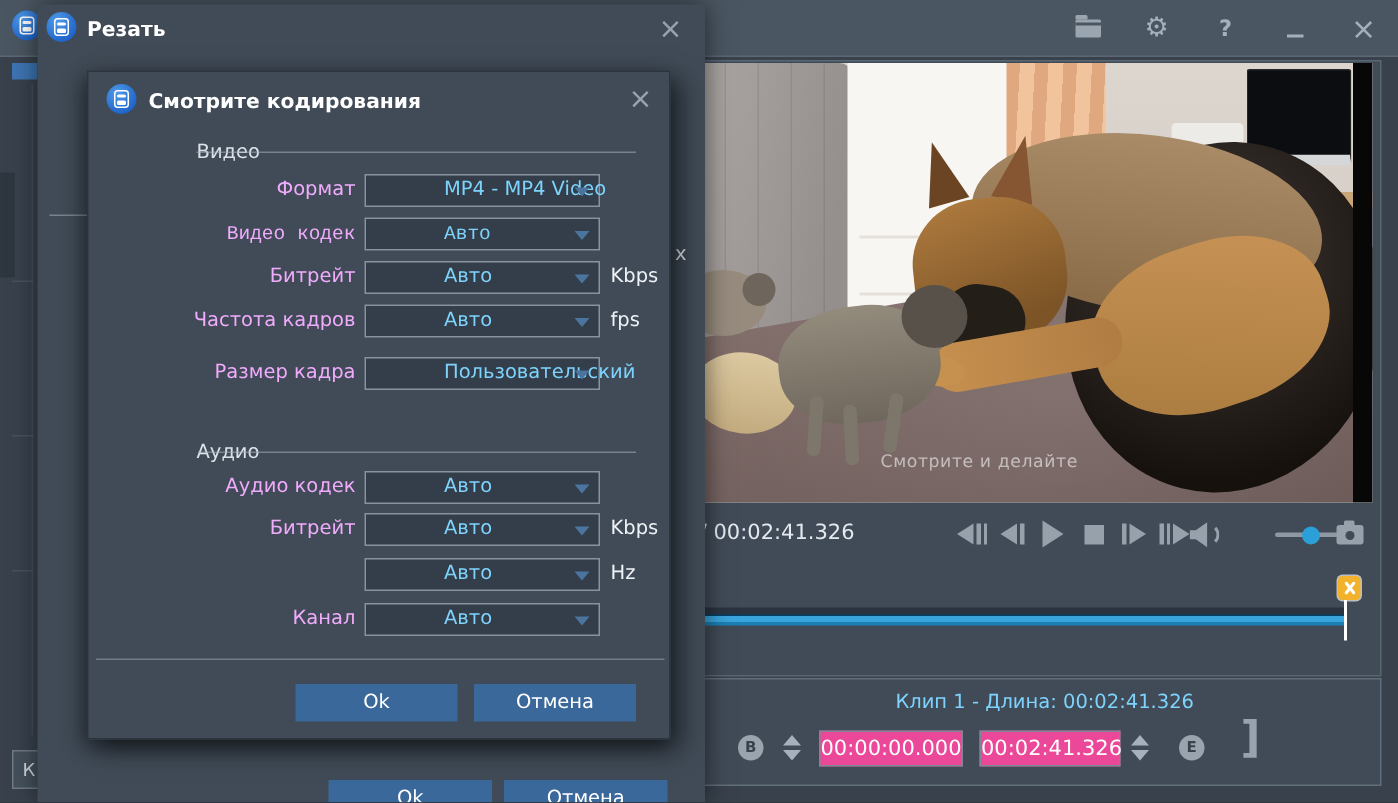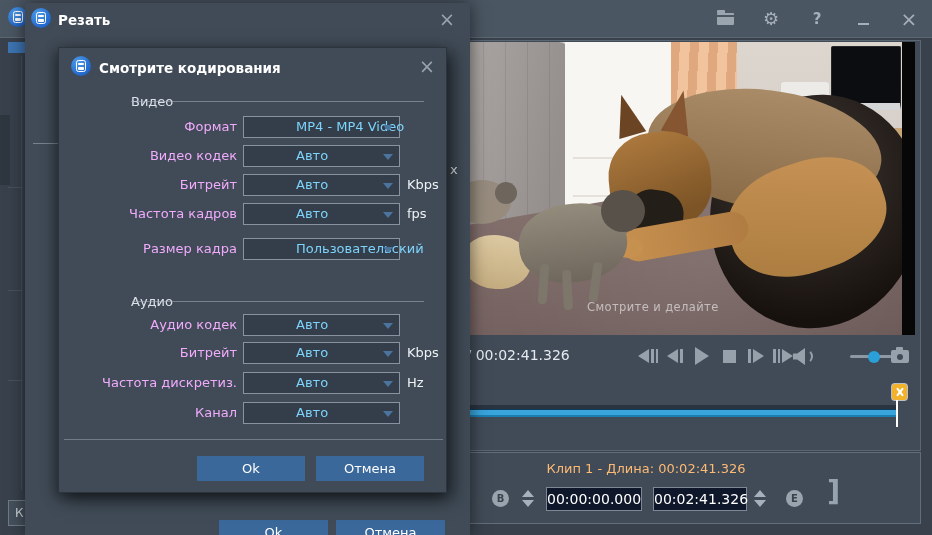--- a/index.html
+++ b/index.html
@@ -99,27 +99,27 @@
   .tl-bar { position:absolute; left:459px; top:405px; width:438px; height:12px;
             background:linear-gradient(180deg,#2a3340 0 35%, #0d3d5c 35% 45%, #3aa4dc 45% 80%, #1b7fb4 80% 100%); }
   .tl-cursor { position:absolute; left:896px; top:400px; width:2px; height:27px; background:#ffffff; }
   .tl-marker { position:absolute; left:892px; top:384px; width:15px; height:16px; background:#f2b22c; border-radius:3px;
                box-shadow:0 0 0 1px rgba(255,255,255,.65); }
   .tl-marker::before,.tl-marker::after { content:''; position:absolute; left:6.5px; top:3px; width:2px; height:10px; background:#fff; border-radius:1px; }
   .tl-marker::before { transform:rotate(38deg); }
   .tl-marker::after { transform:rotate(-38deg); }
 
   
-  .clip-title { position:absolute; left:496px; top:461px; width:300px; text-align:center; font-size:13px; color:#fdba74; }
+  .clip-title { position:absolute; left:496px; top:461px; width:300px; text-align:right; font-size:13px; color:#7dd3fc; }
   .badge { position:absolute; width:17px; height:17px; border-radius:50%; background:#9aa4af; color:#39434e;
            font-size:10px; font-weight:bold; text-align:center; line-height:17px; }
   .spinner { position:absolute; width:16px; height:22px; display:flex; flex-direction:column; align-items:center; justify-content:center; gap:3px; }
   .sp-up { width:0; height:0; border-left:6px solid transparent; border-right:6px solid transparent; border-bottom:7px solid #a7b1bc; }
   .sp-dn { width:0; height:0; border-left:6px solid transparent; border-right:6px solid transparent; border-top:7px solid #a7b1bc; }
-  .time-input { position:absolute; top:487px; height:24px; background:#0f172a; border:1px solid #7d8894; color:#fff;
+  .time-input { position:absolute; top:487px; height:24px; background:#ec4899; border:1px solid #7d8894; color:#fff;
                 font-size:14px; text-align:center; line-height:22px; font-family:"DejaVu Sans","Liberation Sans",sans-serif; }
   .bracket { position:absolute; left:827px; top:474px; font-size:29px; font-weight:bold; color:#97a3af; }
 
   
   .bg-blue-tab { position:absolute; left:8px; top:42px; width:17px; height:11px; background:#3d74b2; }
   .bg-line-v { position:absolute; left:21px; top:56px; width:1px; height:434px; background:rgba(255,255,255,.08); }
   .bg-dark-cell { position:absolute; left:0; top:115px; width:10px; height:70px; background:#2e3740; }
   .bg-tick { position:absolute; left:8px; width:14px; height:1px; background:rgba(255,255,255,.09); }
   .bg-button { position:absolute; left:8px; top:500px; width:60px; height:26px; border:1px solid #6f7a87; background:#44505c;
                color:#cfd6dd; font-size:12px; line-height:24px; padding-left:6px; }
@@ -302,21 +302,21 @@
     <div class="grp-label" style="left:28px; top:46px;">Видео</div>
     <div class="grp-line" style="left:72px; top:53px; width:293px;"></div>
 
     <div class="enc-row" style="top:68px;">
       <span class="enc-label">Формат</span>
       <div class="enc-select">
         <span class="enc-select-text">MP4 - MP4 Video</span>
         <span class="combo-arrow"></span>
       </div>
     </div>
-    <div class="enc-row" style="top:97px;">
+    <div class="enc-row" style="top:97px;font-family:Liberation Mono, monospace;">
       <span class="enc-label">Видео кодек</span>
       <div class="enc-select">
         <span class="enc-select-text">Авто</span>
         <span class="combo-arrow"></span>
       </div>
     </div>
     <div class="enc-row" style="top:126px;">
       <span class="enc-label">Битрейт</span>
       <div class="enc-select">
         <span class="enc-select-text">Авто</span>
@@ -352,21 +352,20 @@
     </div>
     <div class="enc-row" style="top:294px;">
       <span class="enc-label">Битрейт</span>
       <div class="enc-select">
         <span class="enc-select-text">Авто</span>
         <span class="combo-arrow"></span>
       </div>
       <span class="enc-unit">Kbps</span>
     </div>
     <div class="enc-row" style="top:324px;">
-      <span class="enc-label">Частота дискретиз.</span>
       <div class="enc-select">
         <span class="enc-select-text">Авто</span>
         <span class="combo-arrow"></span>
       </div>
       <span class="enc-unit">Hz</span>
     </div>
     <div class="enc-row" style="top:354px;">
       <span class="enc-label">Канал</span>
       <div class="enc-select">
         <span class="enc-select-text">Авто</span>

